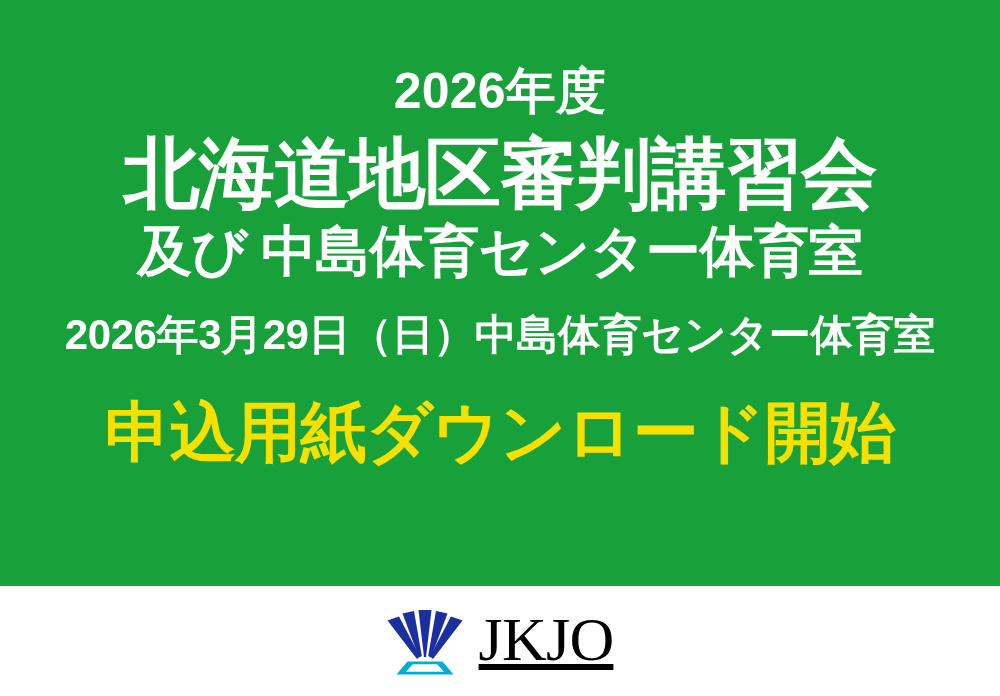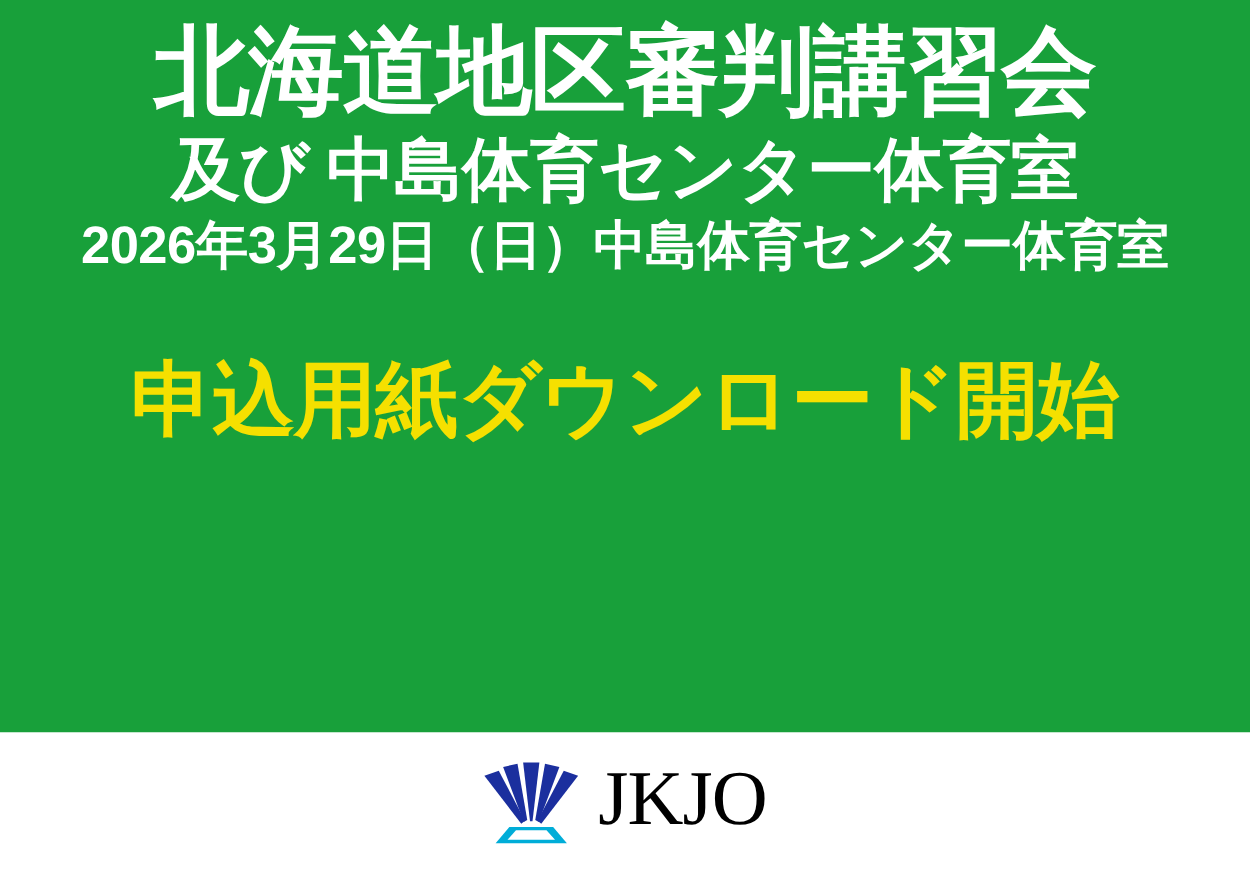--- a/index.html
+++ b/index.html
@@ -64,28 +64,28 @@
     font-size: 55px;
     letter-spacing: -0.012em;
   }
   .line-subtitle .gap {
     display: inline-block;
     width: 14px;
   }
 
   
   .line-date {
-    margin-top: 12px;
+    margin-top: 35px;
     font-size: 42px;
     letter-spacing: -0.01em;
   }
 
   
   .line-cta {
-    margin-top: 69px;
+    margin-top: 43px;
     font-size: 66px;
     color: #f5e000;
     letter-spacing: -0.012em;
   }
 
   
   .footer {
     position: absolute;
     left: 0;
     top: 586px;
@@ -110,29 +110,31 @@
   }
 
   .logo-wordmark {
     font-family: "Liberation Serif", "DejaVu Serif", serif;
     font-size: 62px;
     line-height: 1;
     color: #000000;
     letter-spacing: -0.012em;
     font-weight: normal;
     padding-bottom: 4px;
+    text-decoration: underline;
   }
 </style>
 </head>
 <body>
 
 <div class="banner">
 
   <div class="hero">
 
+    <div class="hero-line line-year">2026年度</div>
 
     <div class="hero-line line-title">北海道地区審判講習会</div>
 
     <div class="hero-line line-subtitle">
       <span>及び</span><span class="gap"></span><span>中島体育センター体育室</span>
     </div>
 
     <div class="hero-line line-date">2026年3月29日（日）中島体育センター体育室</div>
 
     <div class="hero-line line-cta">申込用紙ダウンロード開始</div>

